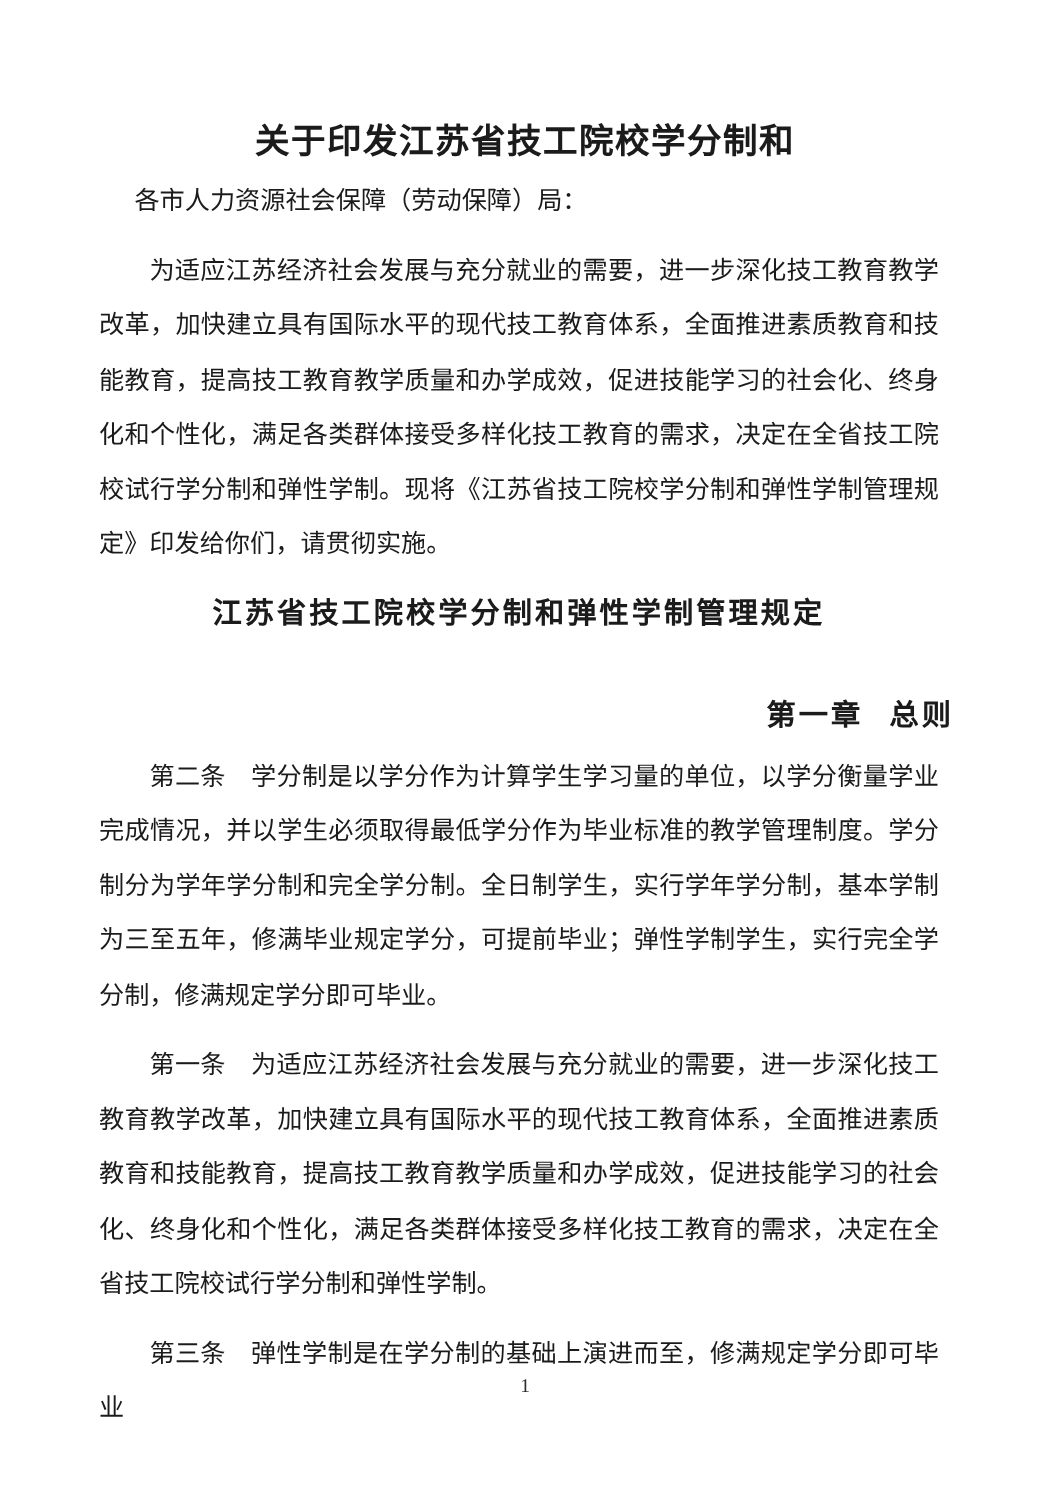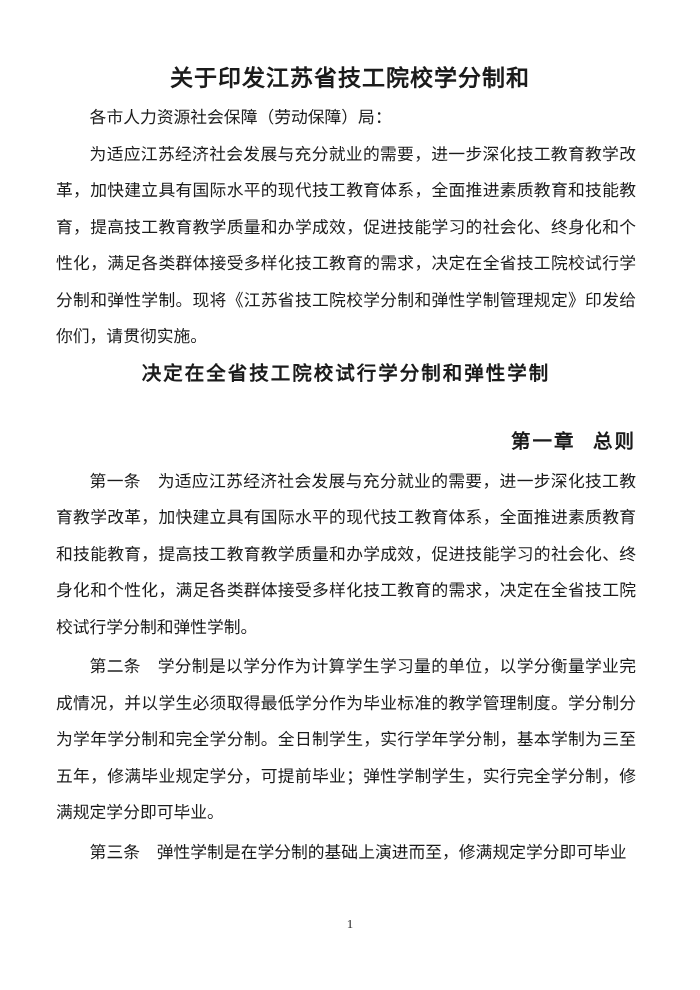--- a/index.html
+++ b/index.html
@@ -11,40 +11,40 @@
     position: relative;
     width: 700px;
     height: 990px;
     background: #ffffff;
     color: #1b1b1b;
     font-family: "Liberation Serif", "DejaVu Serif", serif;
     overflow: hidden;
     box-sizing: border-box;
   }
   .doc-title {
-    padding-top: 60px;
+    padding-top: 76px;
     text-align: center;
     font-weight: bold;
     font-size: 23px;
     line-height: 38px;
     letter-spacing: 1px;
   }
   .content {
     margin-left: 56px;
     width: 580px;
     margin-top: 2px;
     font-size: 16.8px;
     line-height: 36.5px;
   }
   .salutation {
     margin: 0;
     text-indent: 2em;
   }
   .para {
-    margin: 0;
+    margin: 10px;
     text-indent: 2em;
     text-align: justify;
   }
   .reg-title {
     margin: 0;
     text-align: center;
     font-weight: bold;
     font-size: 19.5px;
     line-height: 36.5px;
     letter-spacing: 2px;
@@ -85,32 +85,32 @@
   <div class="doc-title">
     <div>关于印发江苏省技工院校学分制和</div>
   </div>
 
   <div class="content">
 
     <p class="salutation">各市人力资源社会保障（劳动保障）局：</p>
 
     <p class="para">为适应江苏经济社会发展与充分就业的需要，进一步深化技工教育教学改革，加快建立具有国际水平的现代技工教育体系，全面推进素质教育和技能教育，提高技工教育教学质量和办学成效，促进技能学习的社会化、终身化和个性化，满足各类群体接受多样化技工教育的需求，决定在全省技工院校试行学分制和弹性学制。现将《江苏省技工院校学分制和弹性学制管理规定》印发给你们，请贯彻实施。</p>
 
-    <h2 class="reg-title">决定在全省技工院校试行学分制和弹性学制</h2>
+    <h2 class="reg-title">江苏省技工院校学分制和弹性学制管理规定</h2>
 
     <h3 class="chapter">
       <span class="chapter-num">第一章</span><span>总则</span>
     </h3>
 
     <p class="para article">
-      <span class="term">第一条</span><span>为适应江苏经济社会发展与充分就业的需要，进一步深化技工教育教学改革，加快建立具有国际水平的现代技工教育体系，全面推进素质教育和技能教育，提高技工教育教学质量和办学成效，促进技能学习的社会化、终身化和个性化，满足各类群体接受多样化技工教育的需求，决定在全省技工院校试行学分制和弹性学制。</span>
+      <span class="term">第二条</span><span>学分制是以学分作为计算学生学习量的单位，以学分衡量学业完成情况，并以学生必须取得最低学分作为毕业标准的教学管理制度。学分制分为学年学分制和完全学分制。全日制学生，实行学年学分制，基本学制为三至五年，修满毕业规定学分，可提前毕业；弹性学制学生，实行完全学分制，修满规定学分即可毕业。</span>
     </p>
 
     <p class="para article">
-      <span class="term">第二条</span><span>学分制是以学分作为计算学生学习量的单位，以学分衡量学业完成情况，并以学生必须取得最低学分作为毕业标准的教学管理制度。学分制分为学年学分制和完全学分制。全日制学生，实行学年学分制，基本学制为三至五年，修满毕业规定学分，可提前毕业；弹性学制学生，实行完全学分制，修满规定学分即可毕业。</span>
+      <span class="term">第一条</span><span>为适应江苏经济社会发展与充分就业的需要，进一步深化技工教育教学改革，加快建立具有国际水平的现代技工教育体系，全面推进素质教育和技能教育，提高技工教育教学质量和办学成效，促进技能学习的社会化、终身化和个性化，满足各类群体接受多样化技工教育的需求，决定在全省技工院校试行学分制和弹性学制。</span>
     </p>
 
     <p class="para article">
       <span class="term">第三条</span><span>弹性学制是在学分制的基础上演进而至，修满规定学分即可毕业</span>
     </p>
 
   </div>
 
   <div class="page-number">1</div>
 

